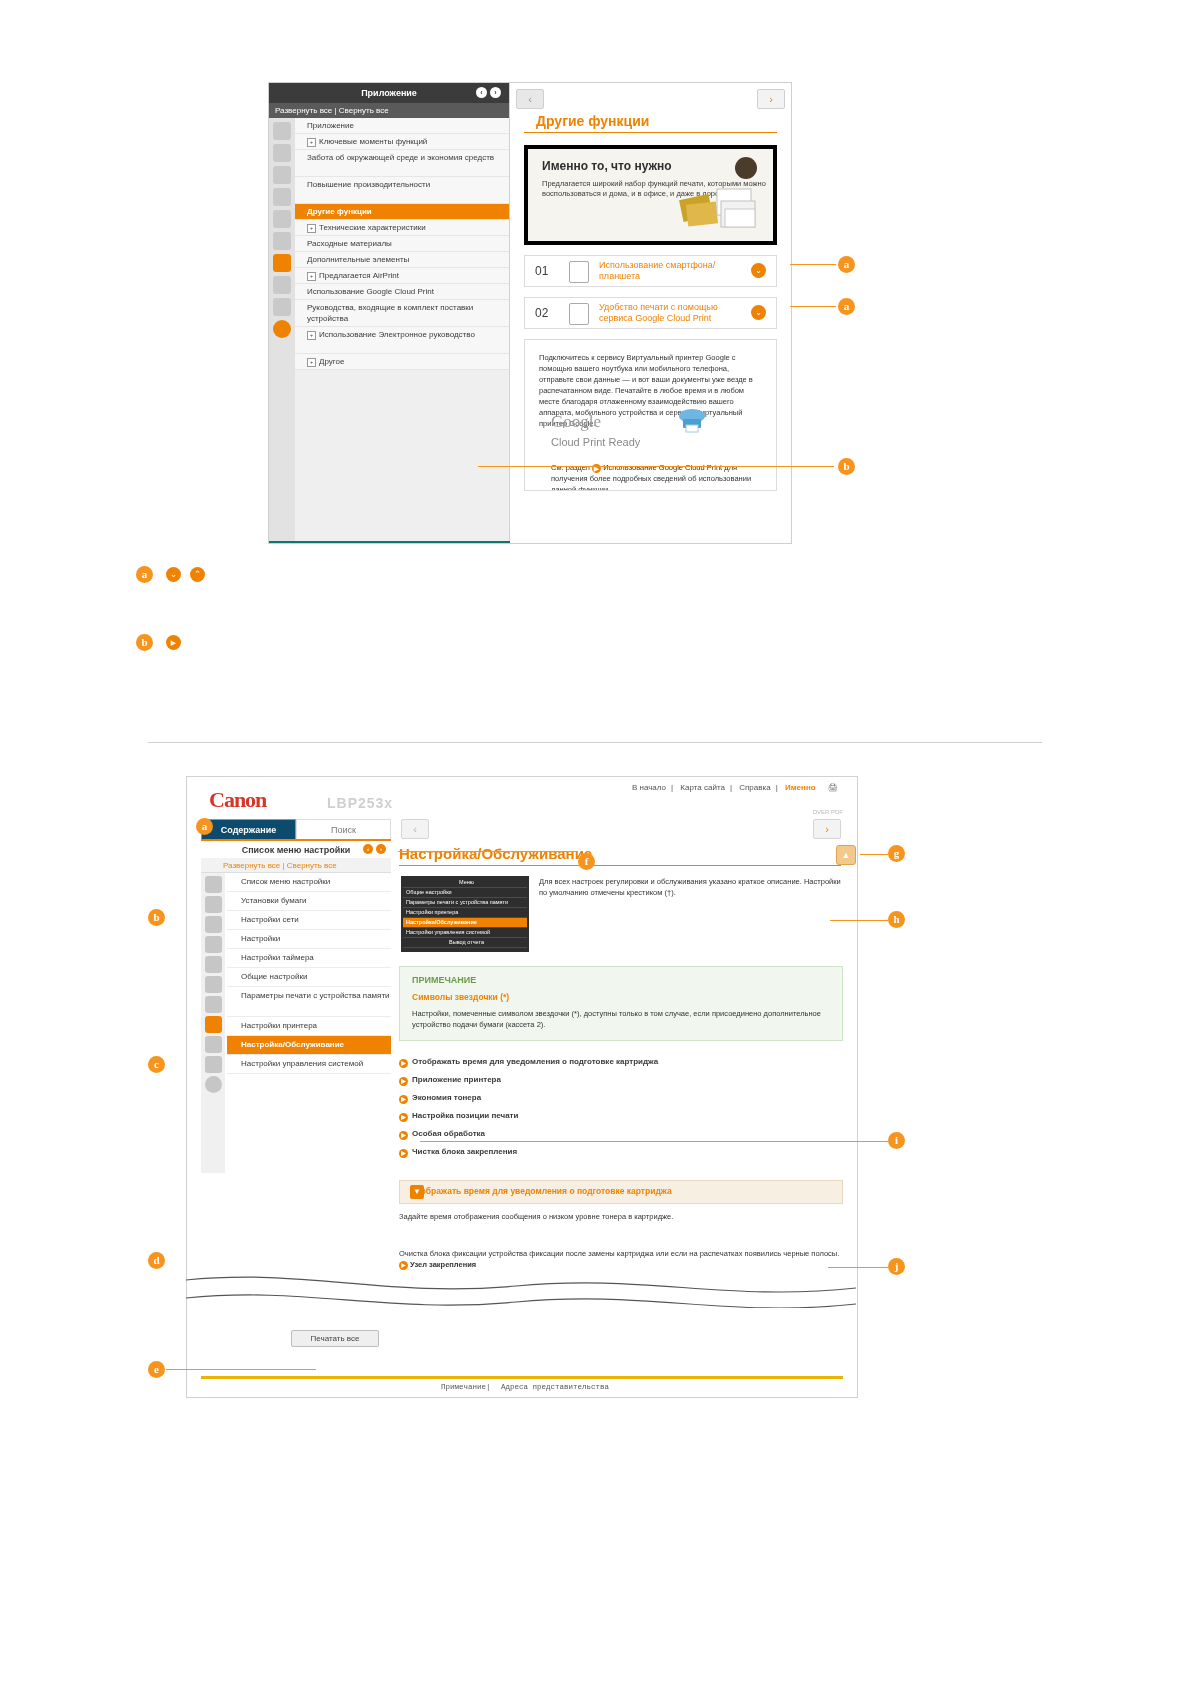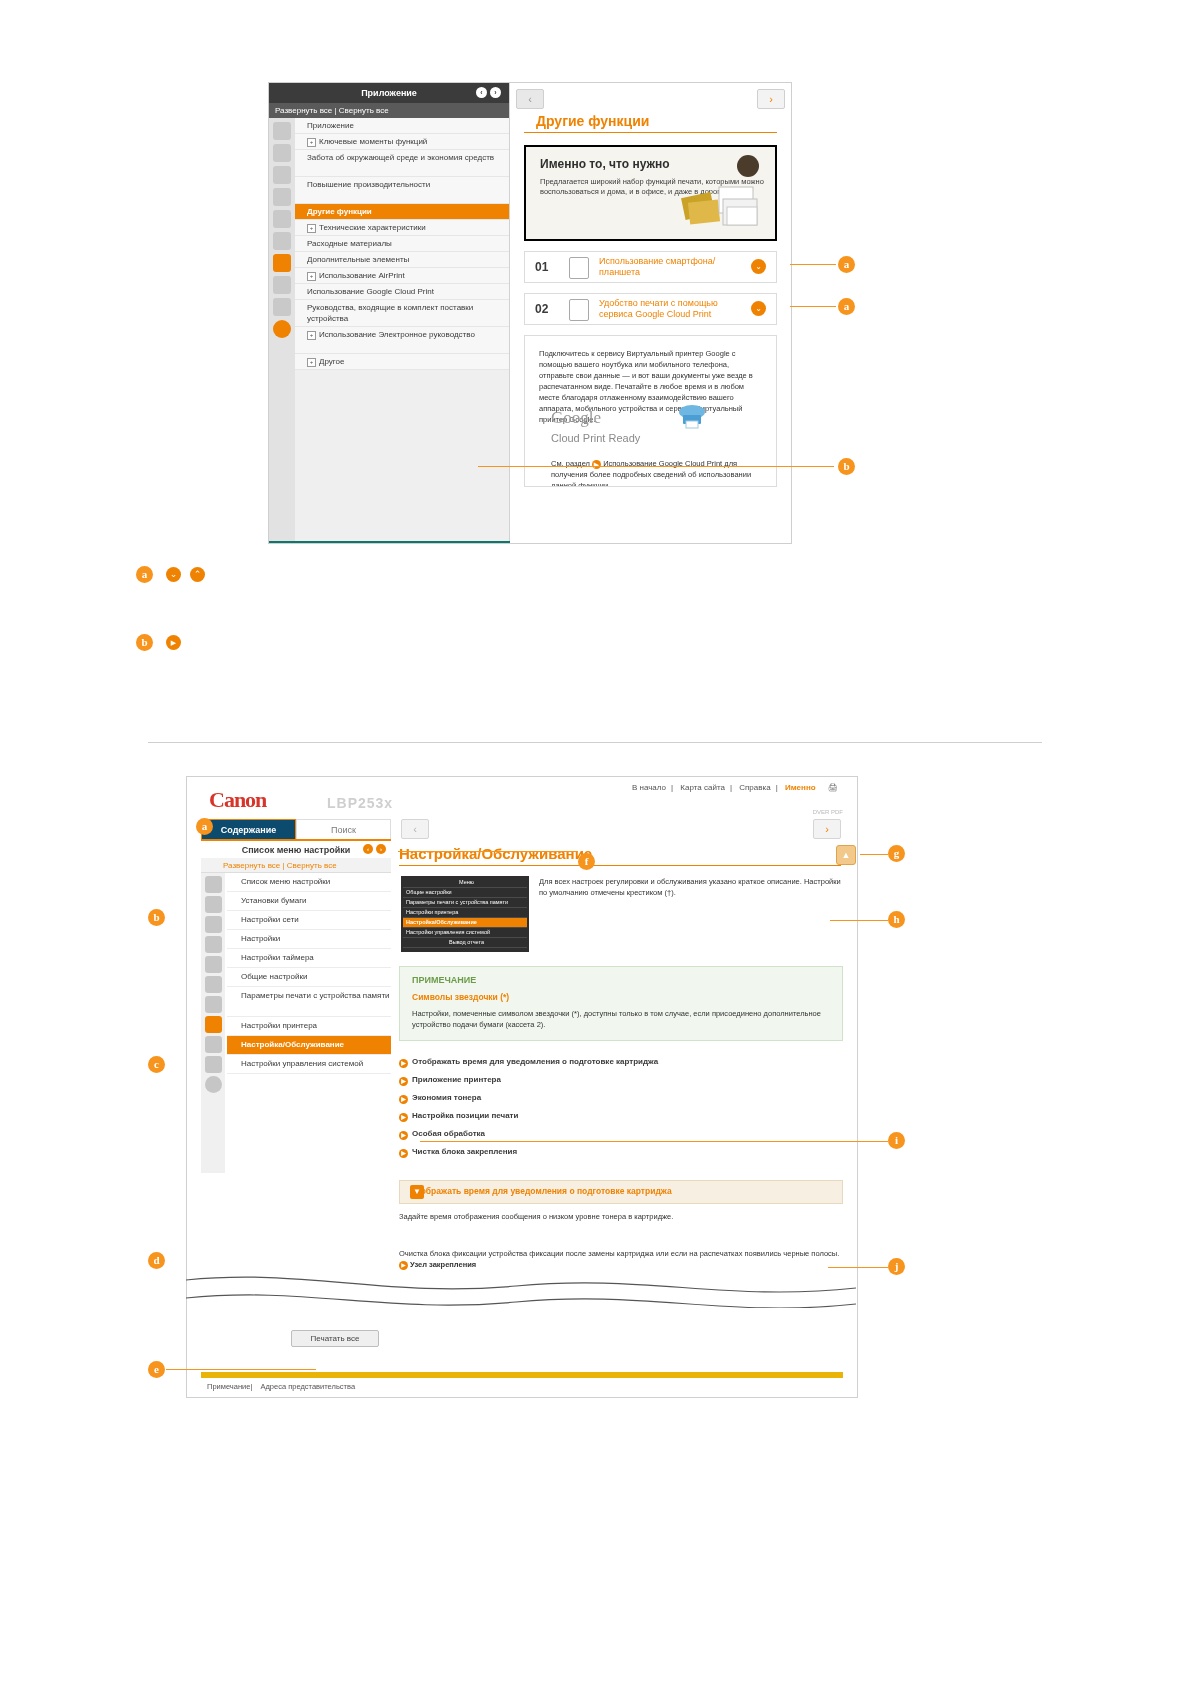--- a/index.html
+++ b/index.html
@@ -20,28 +20,28 @@
   .f1-item.two{height:24px;line-height:11px;padding-top:2px;white-space:normal;}
   .f1-item.sel{background:#ef8200;color:#fff;font-weight:bold;}
   .f1-item .plus{display:inline-block;width:7px;height:7px;border:1px solid #999;font-size:6px;line-height:6px;text-align:center;margin-right:3px;background:#fff;color:#555;}
 
   .f1-main{position:absolute;left:241px;top:0;right:0;bottom:0;background:#fff;}
   .f1-nav{height:30px;position:relative;}
   .f1-navbtn{position:absolute;top:6px;width:26px;height:18px;background:#e8e8e8;border:1px solid #cfcfcf;border-radius:2px;color:#9a9a9a;font-size:11px;text-align:center;line-height:18px;}
   .f1-navbtn.l{left:6px;}
   .f1-navbtn.r{right:6px;background:#f3f3f3;color:#ef8200;}
   .f1-title{font-size:14px;font-weight:bold;color:#ef8200;padding:0 0 3px 12px;border-bottom:1px solid #ef8200;margin:0 14px;}
-  .f1-hero{margin:12px 14px 0 14px;background:#f6f4ef;border:2px solid #000000;height:92px;position:relative;overflow:hidden;}
+  .f1-hero{margin:12px 14px 0 14px;background:#f6f4ef;border:4px solid #000000;height:92px;position:relative;overflow:hidden;}
   .f1-hero h3{margin:10px 0 6px 14px;font-size:12px;color:#2f2f2f;}
   .f1-hero p{margin:0 0 0 14px;font-size:7.5px;line-height:10px;color:#3b3b3b;width:260px;}
   .f1-hero .coffee{position:absolute;right:16px;top:8px;width:22px;height:22px;border-radius:50%;background:#4a3b2a;}
   .f1-hero .books{position:absolute;right:10px;top:34px;width:86px;height:48px;}
 
   .f1-row{margin:10px 14px 0 14px;border:1px solid #dcdcdc;height:30px;position:relative;background:#fff;}
-  .f1-num{position:absolute;left:10px;top:8px;font-size:12px;font-weight:bold;color:#3b3b3b;}
+  .f1-num{position:absolute;left:10px;top:8px;font-size:12px;font-weight:normal;color:#3b3b3b;}
   .f1-rowicon{position:absolute;left:44px;top:5px;width:18px;height:20px;border:1px solid #a9a9a9;border-radius:2px;}
   .f1-rowtxt{position:absolute;left:74px;top:0;right:46px;height:30px;display:flex;align-items:center;font-size:9px;color:#ef8200;line-height:11px;}
   .f1-rowbtn{position:absolute;right:10px;top:7px;width:15px;height:15px;border-radius:50%;background:#ef8200;color:#fff;font-size:8px;line-height:15px;text-align:center;}
 
   .f1-panel{margin:10px 14px 0 14px;border:1px solid #dcdcdc;height:150px;position:relative;background:#fff;overflow:hidden;}
   .f1-panel p{margin:12px 14px 0 14px;font-size:7.5px;line-height:11px;color:#333;}
   .f1-google{position:absolute;left:26px;top:72px;font-size:17px;color:#9b9b9b;font-family:"Liberation Serif",serif;}
   .f1-cpr{position:absolute;left:26px;top:96px;font-size:11px;color:#8a8a8a;}
   .f1-cloud{position:absolute;left:150px;top:68px;width:34px;height:26px;}
   .f1-note{position:absolute;left:26px;top:122px;right:14px;font-size:7.5px;line-height:11px;color:#333;}
@@ -107,21 +107,21 @@
 
   .f2-links{margin-top:16px;}
   .f2-links div{font-size:8px;font-weight:bold;color:#3b3b3b;margin-bottom:7px;}
   .f2-links .b{display:inline-block;width:9px;height:9px;border-radius:50%;background:#ef8200;color:#fff;font-size:6px;line-height:9px;text-align:center;margin-right:4px;vertical-align:-1px;}
 
   .f2-bar{margin-top:22px;background:#f6efe2;border:1px solid #e7d9bd;height:22px;position:relative;}
   .f2-bar span{position:absolute;left:10px;top:5px;font-size:8.5px;font-weight:bold;color:#ef8200;}
   .f2-bar .dd{position:absolute;right:8px;top:4px;width:14px;height:14px;background:#ef8200;color:#fff;font-size:8px;line-height:14px;text-align:center;border-radius:2px;}
   .f2-after{font-size:7.5px;color:#333;margin-top:7px;line-height:11px;}
 
-  .f2-foot{position:absolute;left:14px;right:14px;bottom:6px;border-top:6px solid #eab308;text-align:left;font-size:7.5px;color:#555;padding-top:4px;}
+  .f2-foot{position:absolute;left:14px;right:14px;bottom:6px;border-top:3px solid #eab308;text-align:center;font-size:7.5px;color:#555;padding-top:4px;font-family:Liberation Mono, monospace;}
   .f2-foot span{margin-left:6px;}
 
   .wave{position:absolute;left:186px;top:1268px;width:670px;height:40px;}
 </style>
 </head>
 <body>
 
 <div class="fig1">
 
   <div class="f1-sidebar">
@@ -149,21 +149,21 @@
 
     <div class="f1-tree">
       <div class="f1-item"><span>Приложение</span></div>
       <div class="f1-item"><span class="plus">+</span><span>Ключевые моменты функций</span></div>
       <div class="f1-item two"><span>Забота об окружающей среде и экономия средств</span></div>
       <div class="f1-item two"><span>Повышение производительности</span></div>
       <div class="f1-item sel"><span>Другие функции</span></div>
       <div class="f1-item"><span class="plus">+</span><span>Технические характеристики</span></div>
       <div class="f1-item"><span>Расходные материалы</span></div>
       <div class="f1-item"><span>Дополнительные элементы</span></div>
-      <div class="f1-item"><span class="plus">+</span><span>Использование AirPrint</span></div>
+      <div class="f1-item"><span class="plus">+</span><span>Предлагается AirPrint</span></div>
       <div class="f1-item"><span>Использование Google Cloud Print</span></div>
       <div class="f1-item two"><span>Руководства, входящие в комплект поставки устройства</span></div>
       <div class="f1-item two"><span class="plus">+</span><span>Использование Электронное руководство</span></div>
       <div class="f1-item"><span class="plus">+</span><span>Другое</span></div>
     </div>
   </div>
 
   <div class="f1-main">
     <div class="f1-nav">
       <div class="f1-navbtn l">‹</div>

